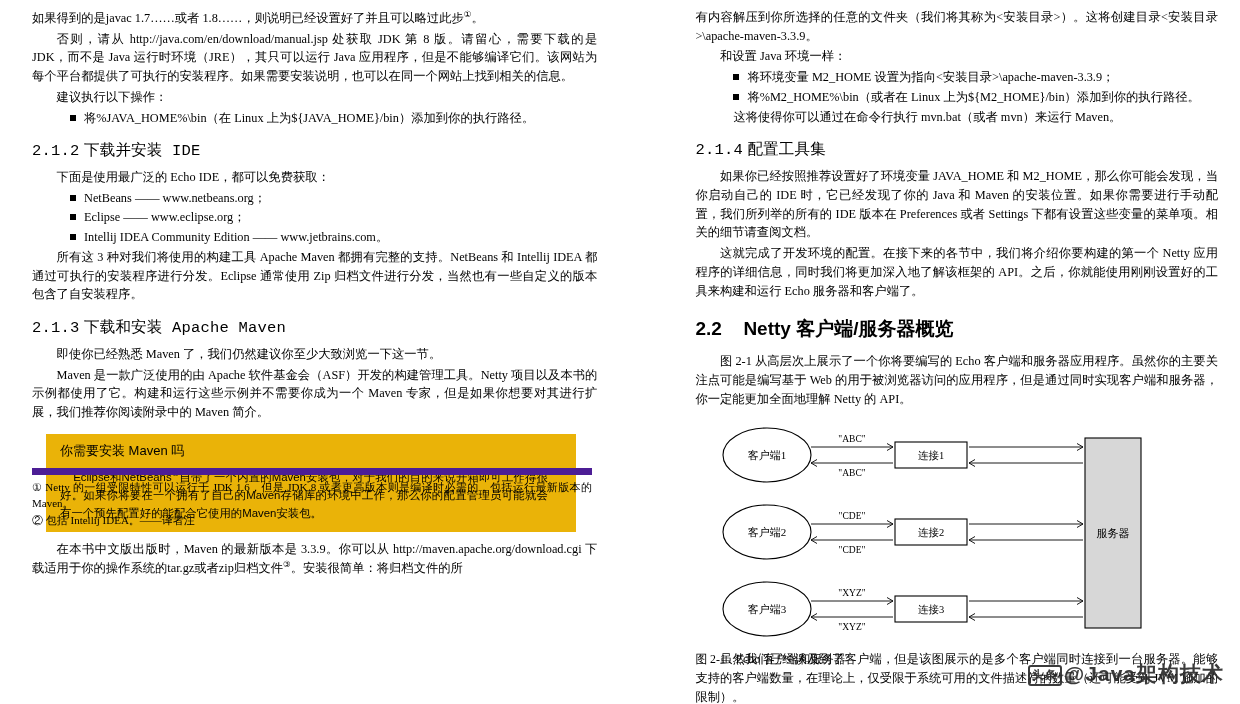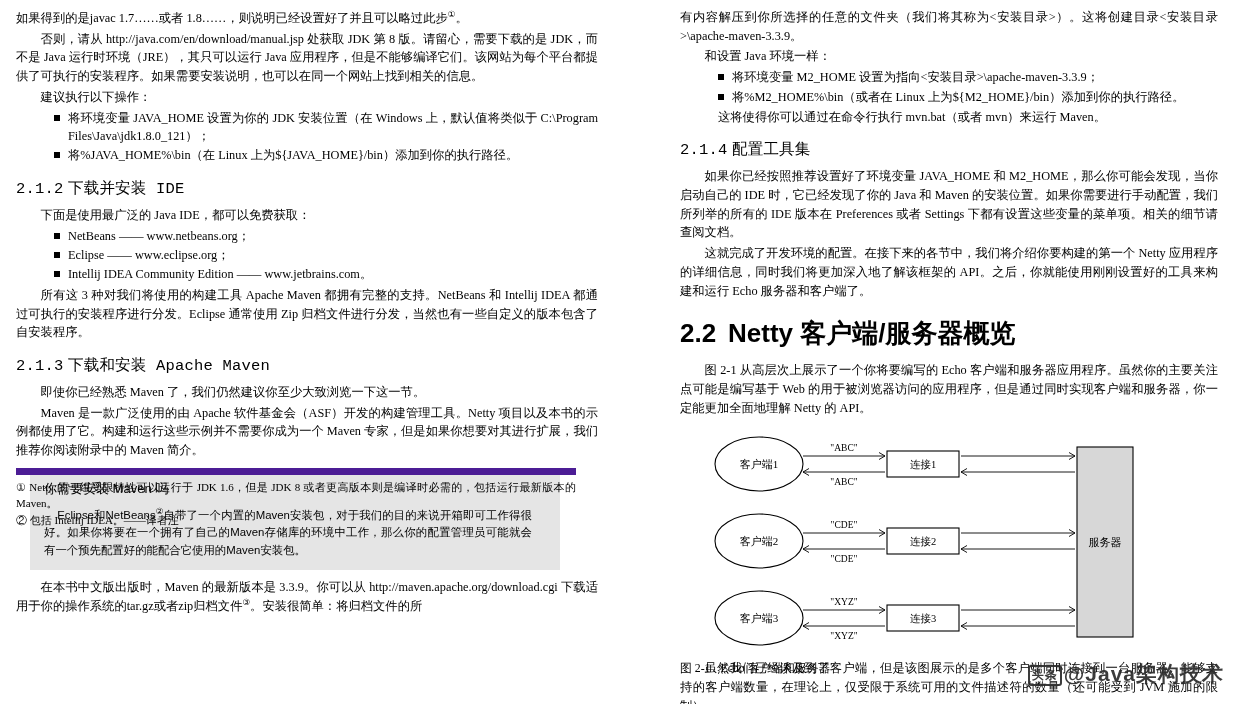--- a/index.html
+++ b/index.html
@@ -17,20 +17,21 @@
     width: 1240px;
     height: 704px;
     display: flex;
     position: relative;
   }
   .col {
     width: 620px;
     height: 540px;
     padding: 8px 22px 6px 16px;
     position: relative;
+    margin-left: 16px;
   }
   .col-right { padding-left: 60px; }
 
   p {
     margin: 0 0 2px 0;
     font-size: 12.3px;
     line-height: 1.52;
     text-align: justify;
     text-justify: inter-ideograph;
   }
@@ -40,21 +41,21 @@
     font-family: Liberation Mono, monospace;
     font-size: 15.5px;
     font-weight: normal;
     margin: 13px 0 7px 0;
     letter-spacing: 0.2px;
   }
   h2.sec .num { display: inline-block; min-width: 52px; }
 
   h1.bigsec {
     font-family: "Liberation Sans", sans-serif;
-    font-size: 26px;
+    font-size: 19px;
     font-weight: bold;
     margin: 16px 0 10px 0;
   }
   h1.bigsec .num { display: inline-block; min-width: 48px; }
 
   ul.bullets { list-style: none; margin: 2px 0 2px 0; padding: 0 0 0 38px; }
   ul.bullets li {
     font-size: 12.3px;
     line-height: 1.5;
     position: relative;
@@ -66,21 +67,21 @@
     content: "";
     position: absolute;
     left: 0; top: 6px;
     width: 6px; height: 6px;
     background: #000;
   }
 
   .hangpara { padding-left: 38px; font-size: 12.3px; line-height: 1.5; }
 
   .notebox {
-    background: #e5e5e5;
+    background: #eab308;
     margin: 12px 0 8px 14px;
     padding: 8px 28px 10px 14px;
     width: 530px;
   }
   .notebox .nb-title {
     font-family: "Liberation Sans", sans-serif;
     font-size: 13px;
     margin-bottom: 7px;
   }
   .notebox p {
@@ -151,29 +152,28 @@
 
     <p>
       <span>如果得到的是javac 1.7……或者 1.8……，则说明已经设置好了并且可以略过此步</span><sup class="fnref">①</sup><span>。</span>
     </p>
 
     <p class="ind">否则，请从 http://java.com/en/download/manual.jsp 处获取 JDK 第 8 版。请留心，需要下载的是 JDK，而不是 Java 运行时环境（JRE），其只可以运行 Java 应用程序，但是不能够编译它们。该网站为每个平台都提供了可执行的安装程序。如果需要安装说明，也可以在同一个网站上找到相关的信息。</p>
 
     <p class="ind">建议执行以下操作：</p>
 
     <ul class="bullets">
-      <li>将环境变量 JAVA_HOME 设置为你的 JDK 安装位置（在 Windows 上，默认值将类似于 C:\Program Files\Java\jdk1.8.0_121）；</li>
       <li>将%JAVA_HOME%\bin（在 Linux 上为${JAVA_HOME}/bin）添加到你的执行路径。</li>
     </ul>
 
     <h2 class="sec">
       <span class="num">2.1.2</span><span>下载并安装 IDE</span>
     </h2>
 
-    <p class="ind">下面是使用最广泛的 Java IDE，都可以免费获取：</p>
+    <p class="ind">下面是使用最广泛的 Echo IDE，都可以免费获取：</p>
 
     <ul class="bullets">
       <li>NetBeans —— www.netbeans.org；</li>
       <li>Eclipse —— www.eclipse.org；</li>
       <li>Intellij IDEA Community Edition —— www.jetbrains.com。</li>
     </ul>
 
     <p class="ind">所有这 3 种对我们将使用的构建工具 Apache Maven 都拥有完整的支持。NetBeans 和 Intellij IDEA 都通过可执行的安装程序进行分发。Eclipse 通常使用 Zip 归档文件进行分发，当然也有一些自定义的版本包含了自安装程序。</p>
 
     <h2 class="sec">

